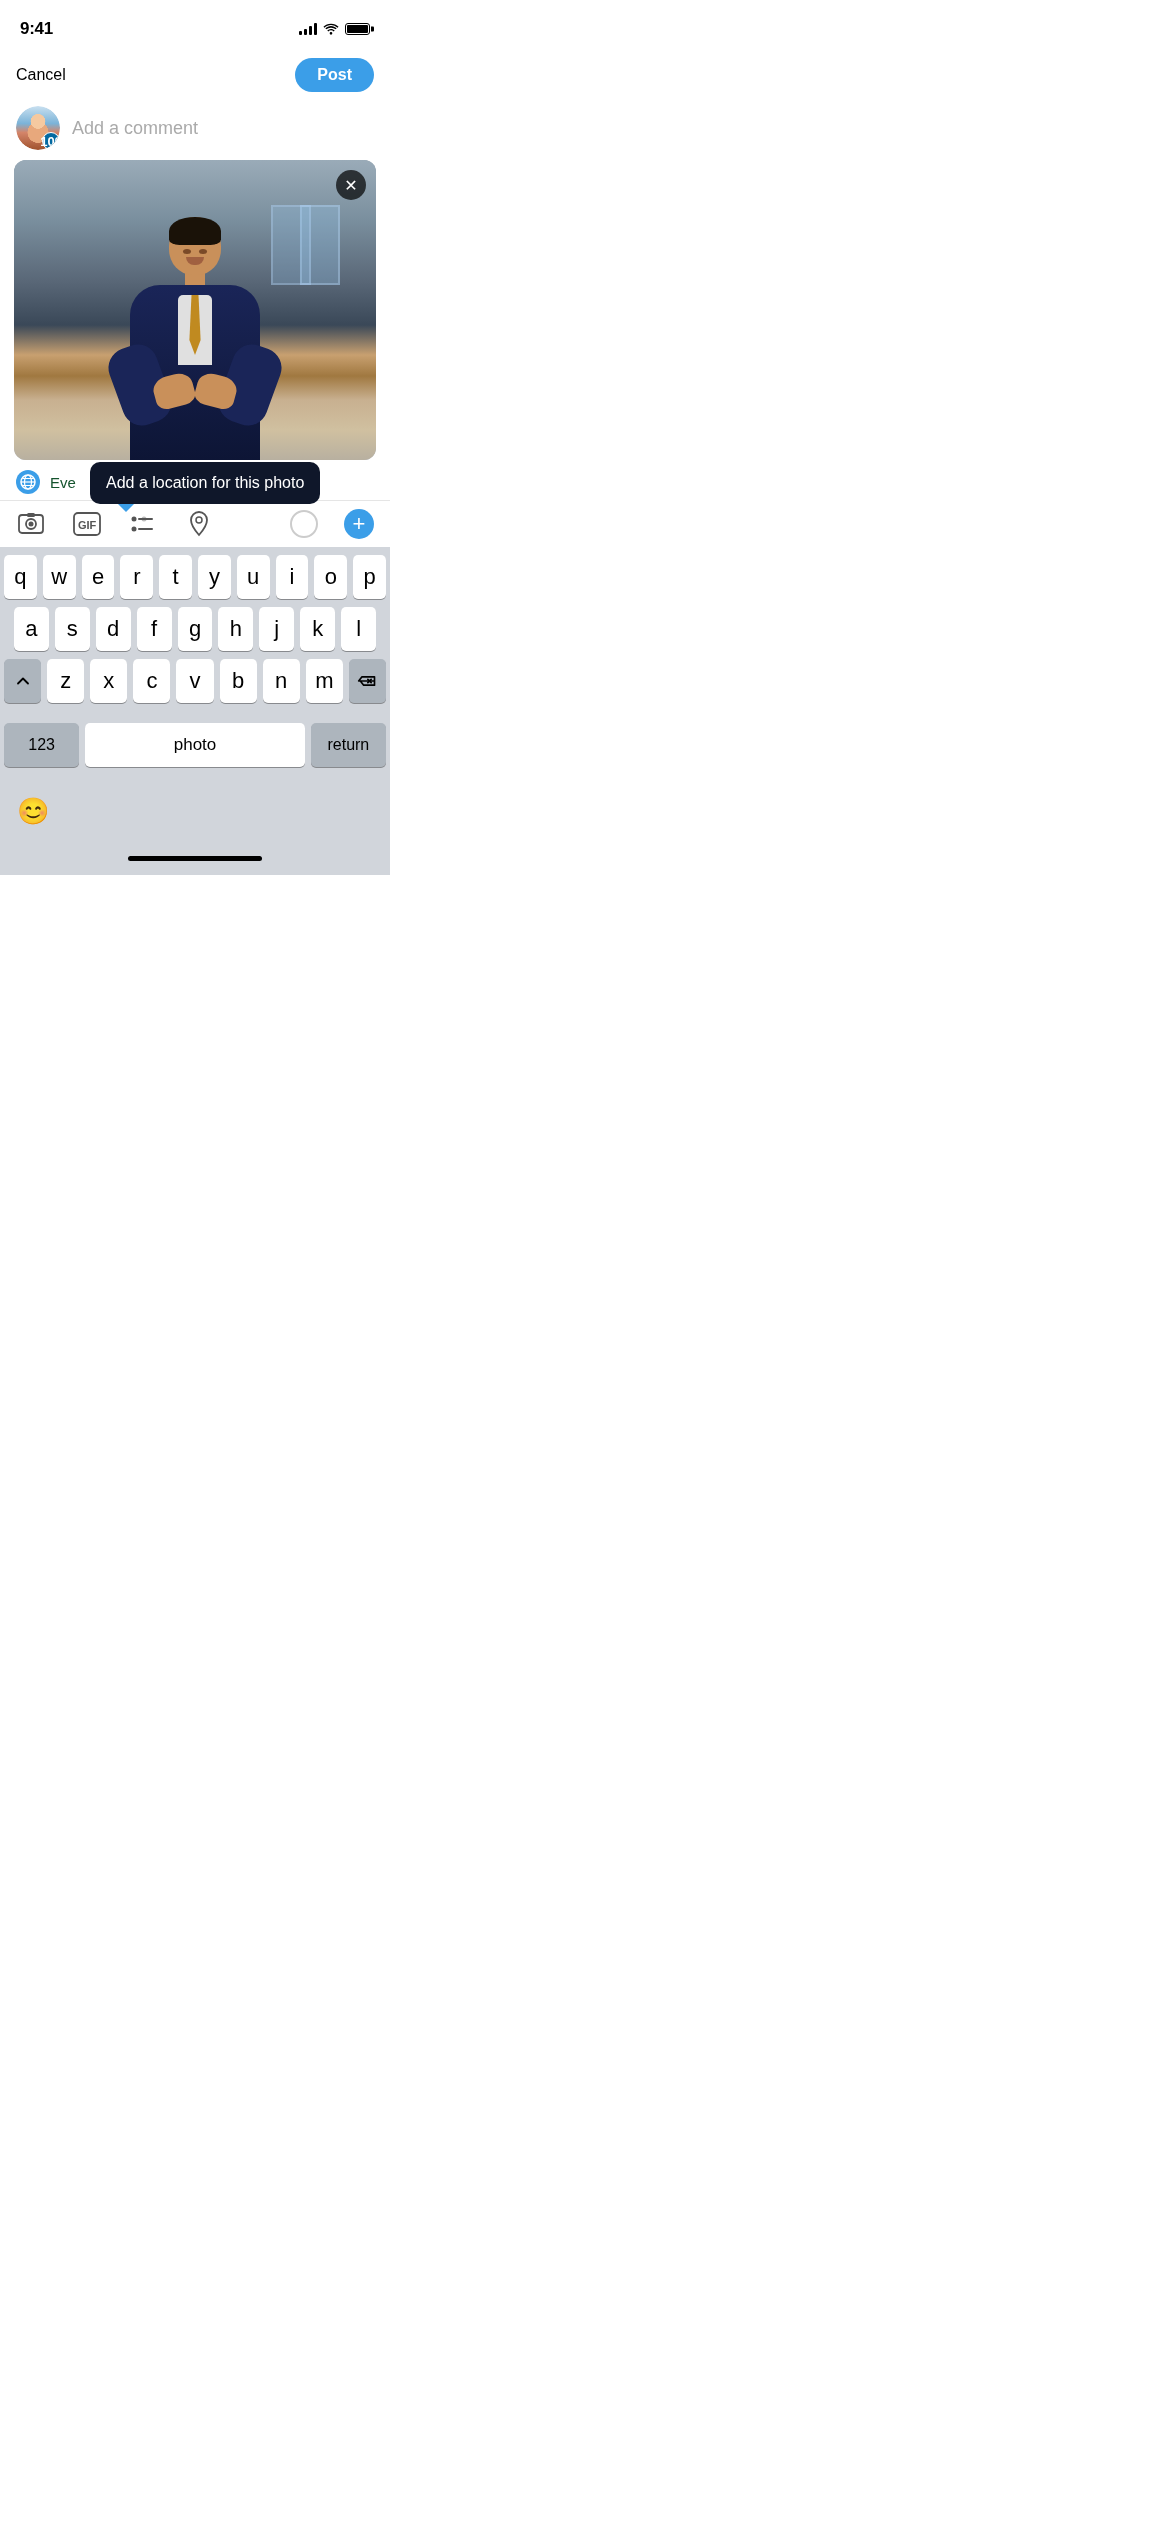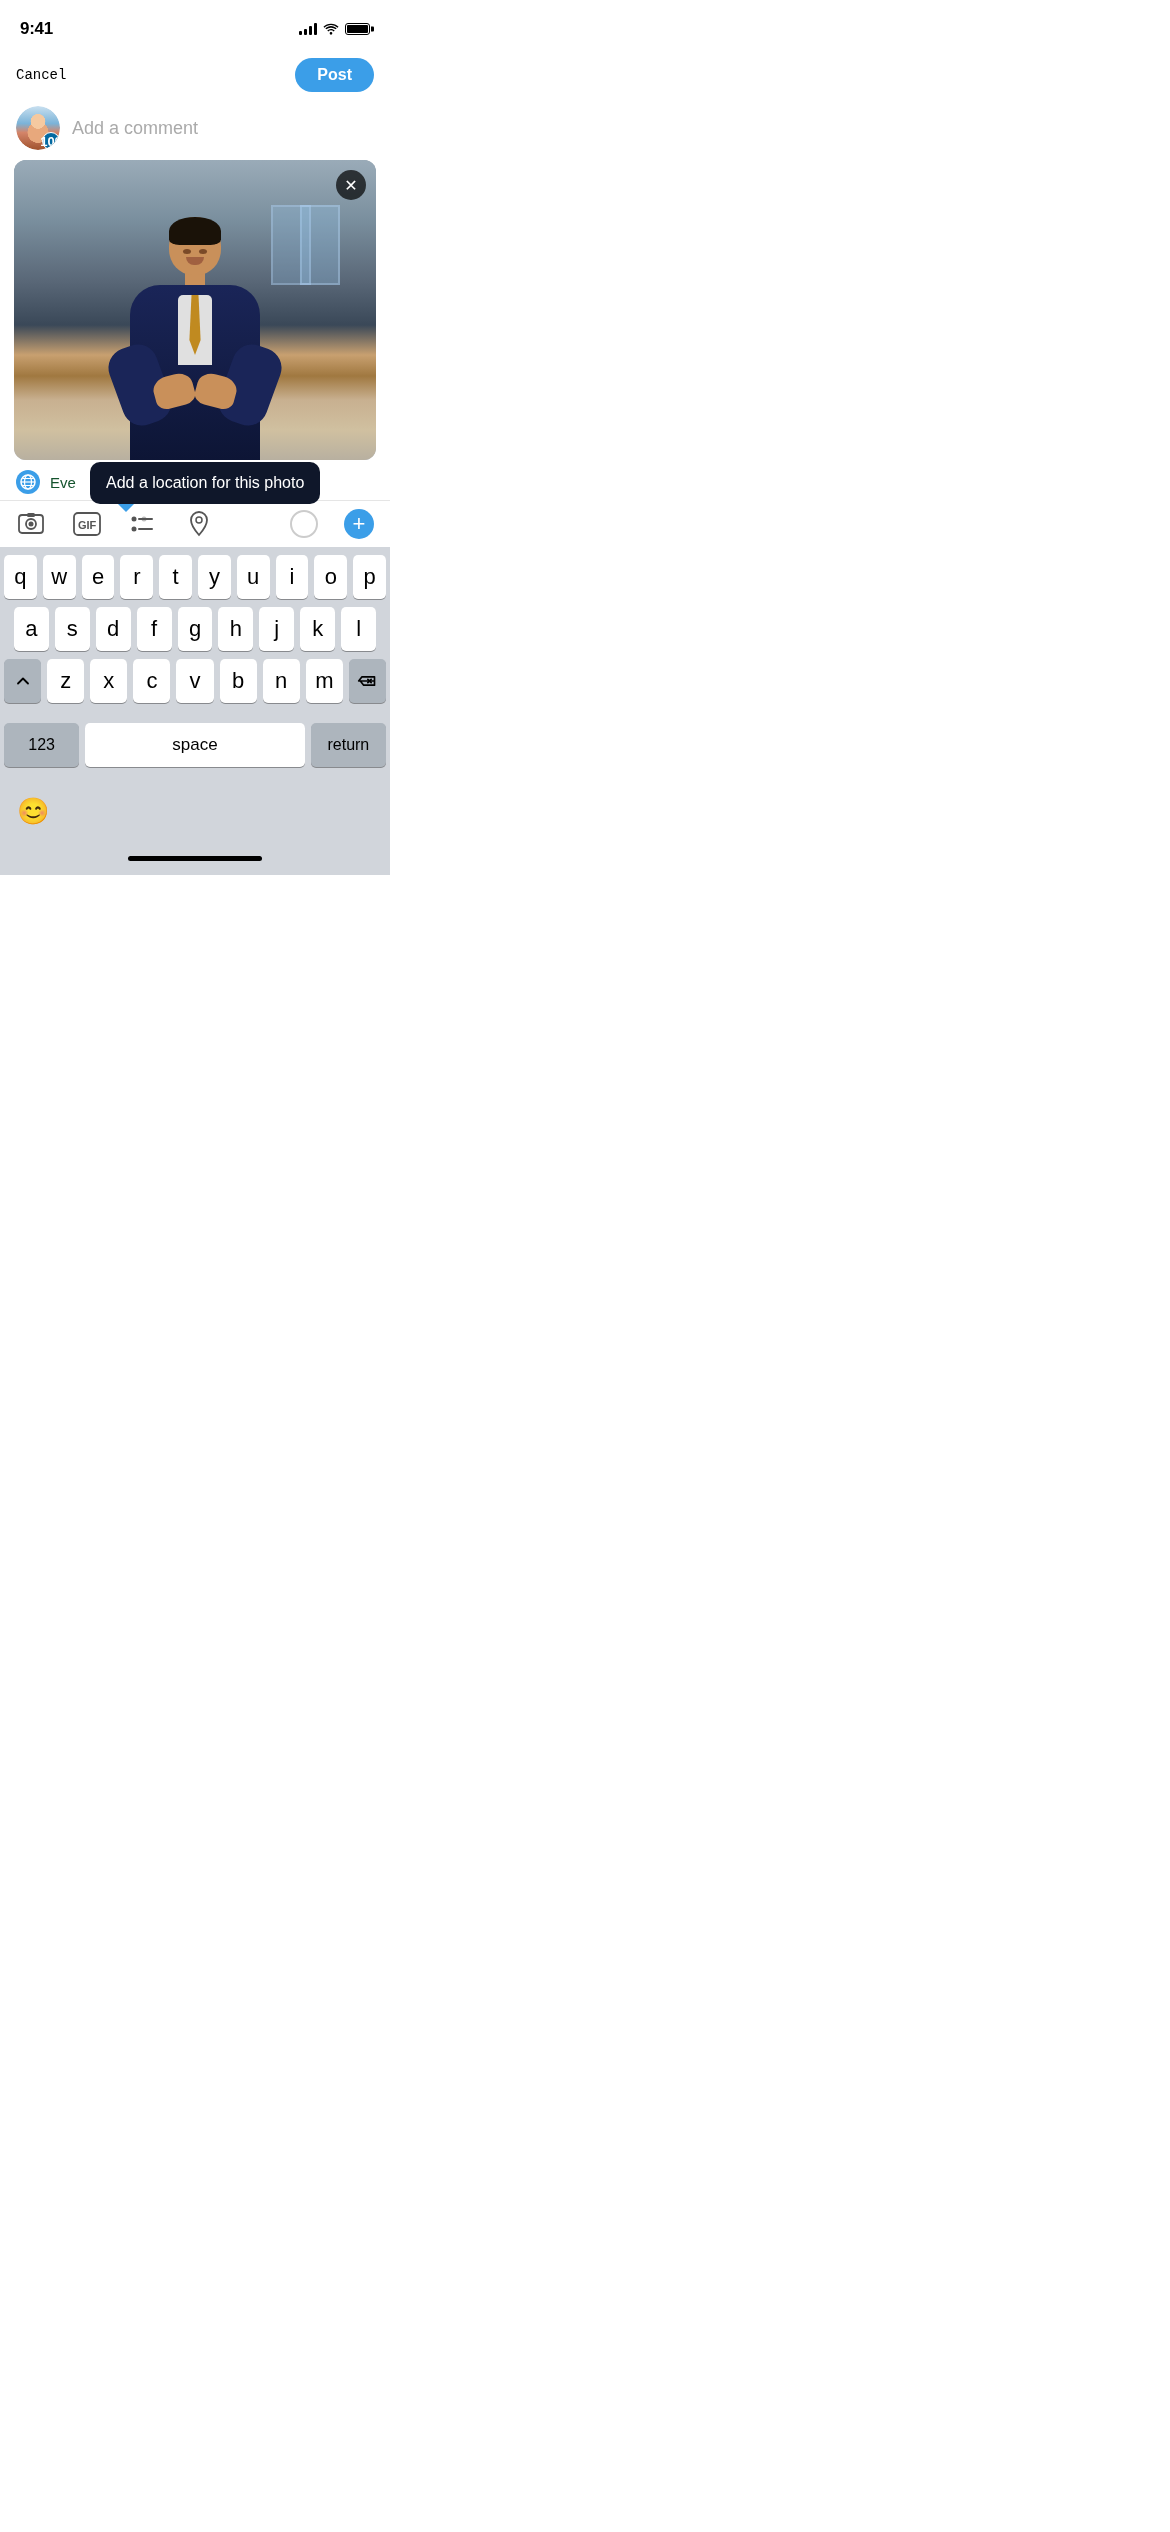--- a/index.html
+++ b/index.html
@@ -84,27 +84,26 @@
     }
 
     
     .nav-bar {
       display: flex;
       justify-content: space-between;
       align-items: center;
       padding: 8px 16px;
     }
     .cancel-btn {
-      font-size: 14px;
+      font-size: 16px;
       color: #000;
       background: none;
       border: none;
       cursor: pointer;
       padding: 4px 0;
-      font-family: Liberation Mono, monospace;
     }
     .post-btn {
       background: #3B9EE8;
       color: #fff;
       border: none;
       border-radius: 20px;
       padding: 8px 22px;
       font-size: 16px;
       font-weight: 600;
       cursor: pointer;
@@ -590,21 +589,21 @@
       <svg viewBox="0 0 24 24" fill="none" stroke="currentColor" stroke-width="2" stroke-linecap="round" stroke-linejoin="round">
         <path d="M21 12H8l-6 0 4-5h15v10H8l-4-5"></path>
         <line x1="13" y1="10" x2="17" y2="14"></line>
         <line x1="17" y1="10" x2="13" y2="14"></line>
       </svg>
     </div>
   </div>
 
   <div class="keyboard-row bottom-row">
     <div class="key key-special key-123">123</div>
-    <div class="key key-space">space</div>
+    <div class="key key-space">photo</div>
     <div class="key key-special key-return">return</div>
   </div>
 
   <div class="keyboard-emoji-row">
     <button class="emoji-btn">😊</button>
   </div>
 
   <div class="home-indicator">
     <div class="home-bar"></div>
   </div>

